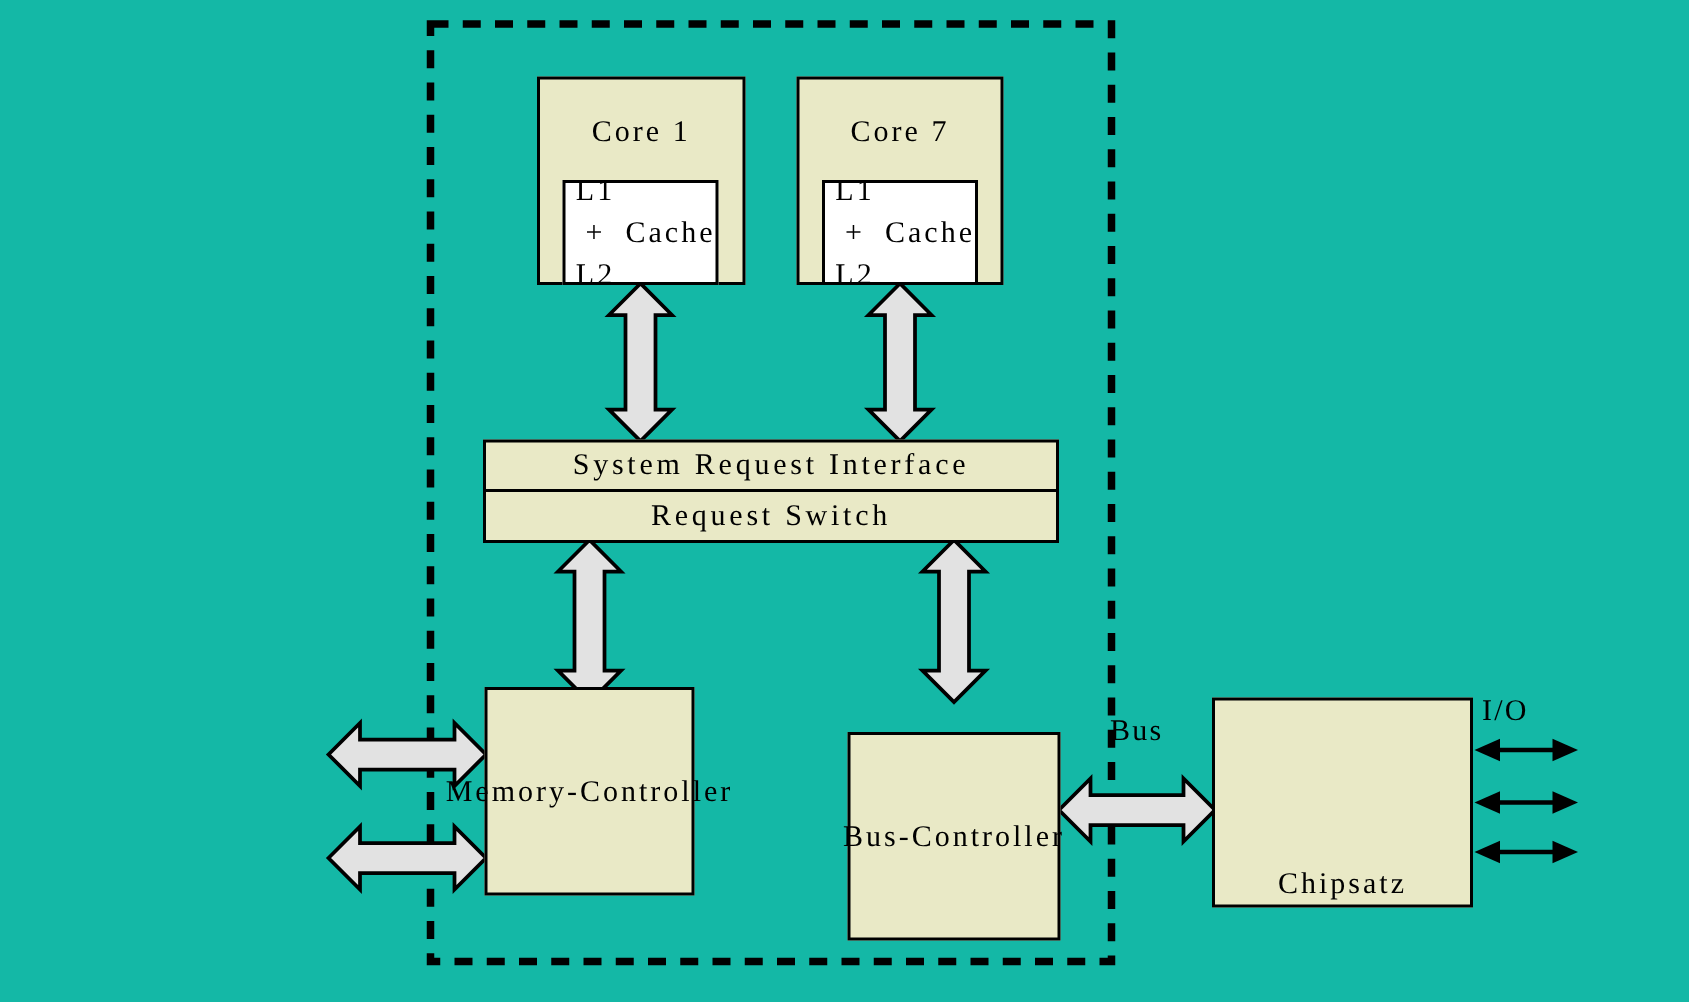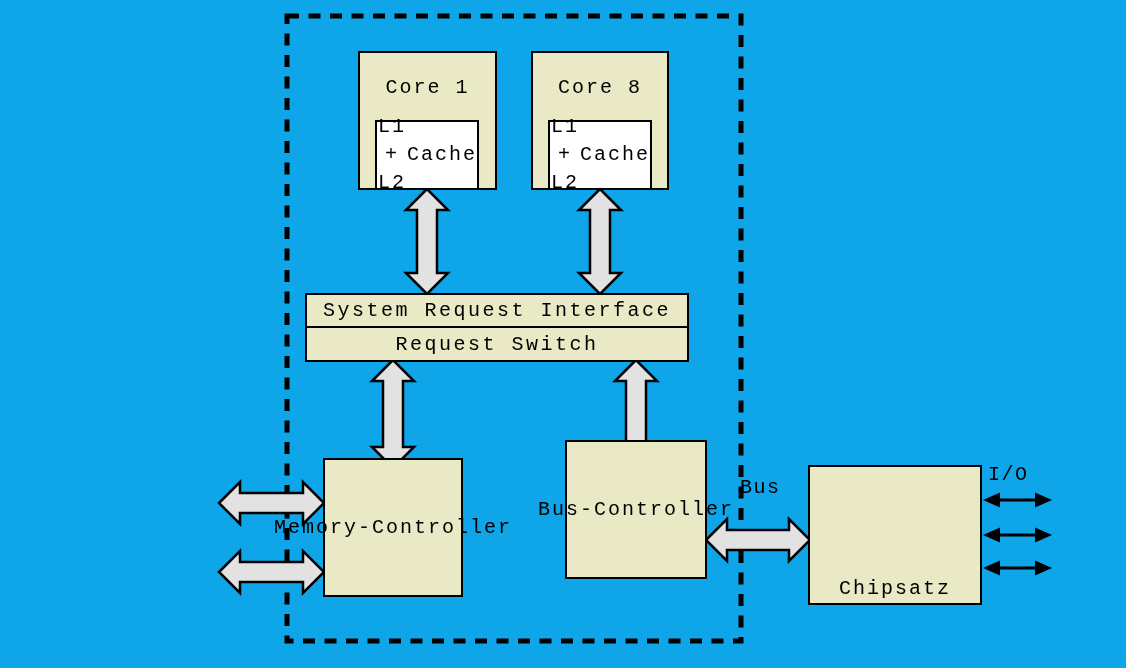--- a/index.html
+++ b/index.html
@@ -4,22 +4,22 @@
 <style>
   html, body {
     margin: 0;
     padding: 0;
     background: #ffffff;
   }
   #stage {
     position: relative;
     width: 1126px;
     height: 668px;
-    background: #0ea5e9;
-    font-family: Liberation Mono, monospace;
+    background: #14b8a6;
+    font-family: Liberation Serif, serif;
     color: #000000;
     overflow: hidden;
   }
   #wires {
     position: absolute;
     left: 0; top: 0;
     width: 1126px; height: 668px;
   }
   .box {
     position: absolute;
@@ -110,43 +110,43 @@
 
   <div class="box" style="left:358px; top:51px; width:139px; height:139px;">
     <div class="core-label">Core 1</div>
   </div>
   <div class="box white col" style="left:375px; top:120px; width:104px; height:70px;">
     <div>L1 + L2</div>
     <div>Cache</div>
   </div>
 
   <div class="box" style="left:531px; top:51px; width:138px; height:139px;">
-    <div class="core-label">Core 8</div>
+    <div class="core-label">Core 7</div>
   </div>
   <div class="box white col" style="left:548px; top:120px; width:104px; height:70px;">
     <div>L1 + L2</div>
     <div>Cache</div>
   </div>
 
-  <div class="stackbox" style="left:305px; top:293px; width:384px; height:69px;">
+  <div class="stackbox" style="left:322px; top:293px; width:384px; height:69px;">
     <div class="stackrow first">
       <span>System Request Interface</span>
     </div>
     <div class="stackrow second">
       <span>Request Switch</span>
     </div>
   </div>
 
 
   <div class="box col" style="left:323px; top:458px; width:140px; height:139px;">
     <div>Memory-</div>
     <div>Controller</div>
   </div>
 
-  <div class="box col" style="left:565px; top:440px; width:142px; height:139px;">
+  <div class="box col" style="left:565px; top:488px; width:142px; height:139px;">
     <div>Bus-</div>
     <div>Controller</div>
   </div>
 
   <div class="box" style="left:808px; top:465px; width:174px; height:140px;align-items:flex-end;">
     <div>Chipsatz</div>
   </div>
 
   <div class="floating-label" style="left:740px; top:476px; width:56px;">Bus</div>
   <div class="floating-label" style="left:988px; top:463px; width:48px;">I/O</div>

